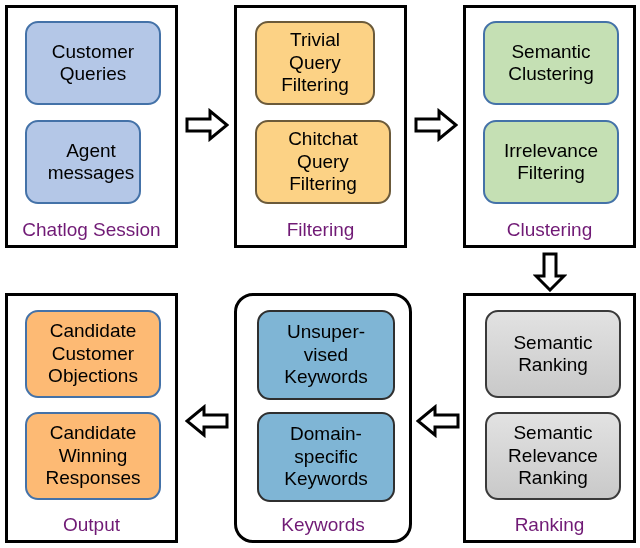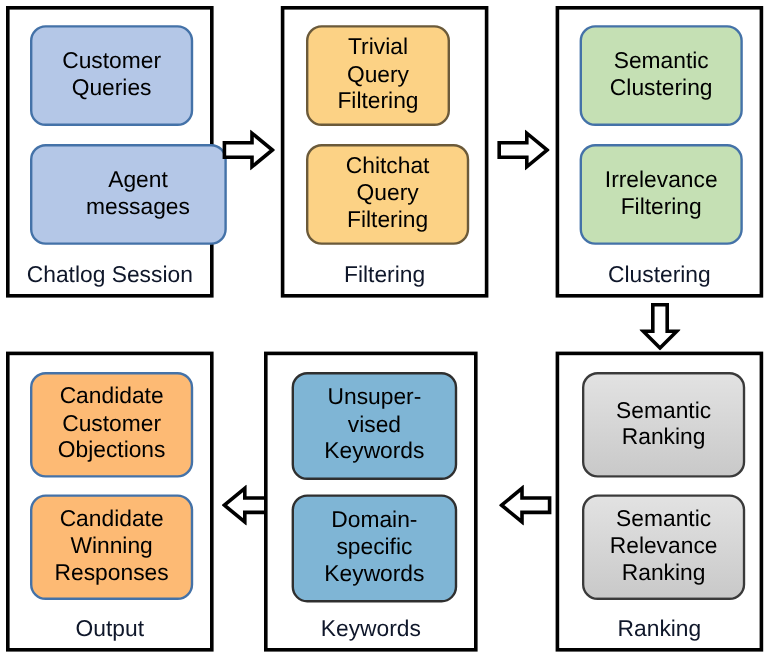--- a/index.html
+++ b/index.html
@@ -24,21 +24,21 @@
     border: 3px solid #000000;
     background: #ffffff;
   }
   .panel-label {
     position: absolute;
     left: 0;
     right: 0;
     bottom: 4px;
     text-align: center;
     font-size: 19px;
-    color: #0f172a;
+    color: #701a75;
     line-height: 1.1;
     white-space: nowrap;
   }
   
   .node {
     position: absolute;
     box-sizing: border-box;
     border-radius: 13px;
     display: flex;
     align-items: center;
@@ -88,21 +88,21 @@
 </head>
 <body>
 
 <div id="canvas">
 
   <div class="panel" style="left:5px; top:5px; width:173px; height:243px;">
     <div class="node n-blue" style="left:17px; top:13px; width:136px; height:84px;">
       <span class="node-text">Customer
 Queries</span>
     </div>
-    <div class="node n-blue" style="left:17px; top:112px; width:164px; height:84px;padding-left:20px;">
+    <div class="node n-blue" style="left:17px; top:112px; width:116px; height:84px;padding-left:20px;">
       <span class="node-text">Agent
 messages</span>
     </div>
     <div class="panel-label">Chatlog Session</div>
   </div>
 
   <div class="arrow" style="left:185px; top:108px;">
     <svg width="44" height="34" viewBox="0 0 44 34">
       <polygon points="2,11 25,11 25,3 42,17 25,31 25,23 2,23" fill="#ffffff" stroke="#000000" stroke-width="3" stroke-linejoin="miter"></polygon>
     </svg>
@@ -159,21 +159,21 @@
     </div>
     <div class="panel-label">Output</div>
   </div>
 
   <div class="arrow" style="left:185px; top:404px;">
     <svg width="44" height="34" viewBox="0 0 44 34">
       <polygon points="42,11 19,11 19,3 2,17 19,31 19,23 42,23" fill="#ffffff" stroke="#000000" stroke-width="3" stroke-linejoin="miter"></polygon>
     </svg>
   </div>
 
-  <div class="panel" style="left:220px; top:293px; width:178px; height:250px;">
+  <div class="panel" style="left:234px; top:293px; width:178px; height:250px;border-radius:19px;">
     <div class="node n-steel" style="left:20px; top:14px; width:138px; height:90px;">
       <span class="node-text">Unsuper-
 vised
 Keywords</span>
     </div>
     <div class="node n-steel" style="left:20px; top:116px; width:138px; height:90px;">
       <span class="node-text">Domain-
 specific
 Keywords</span>
     </div>

